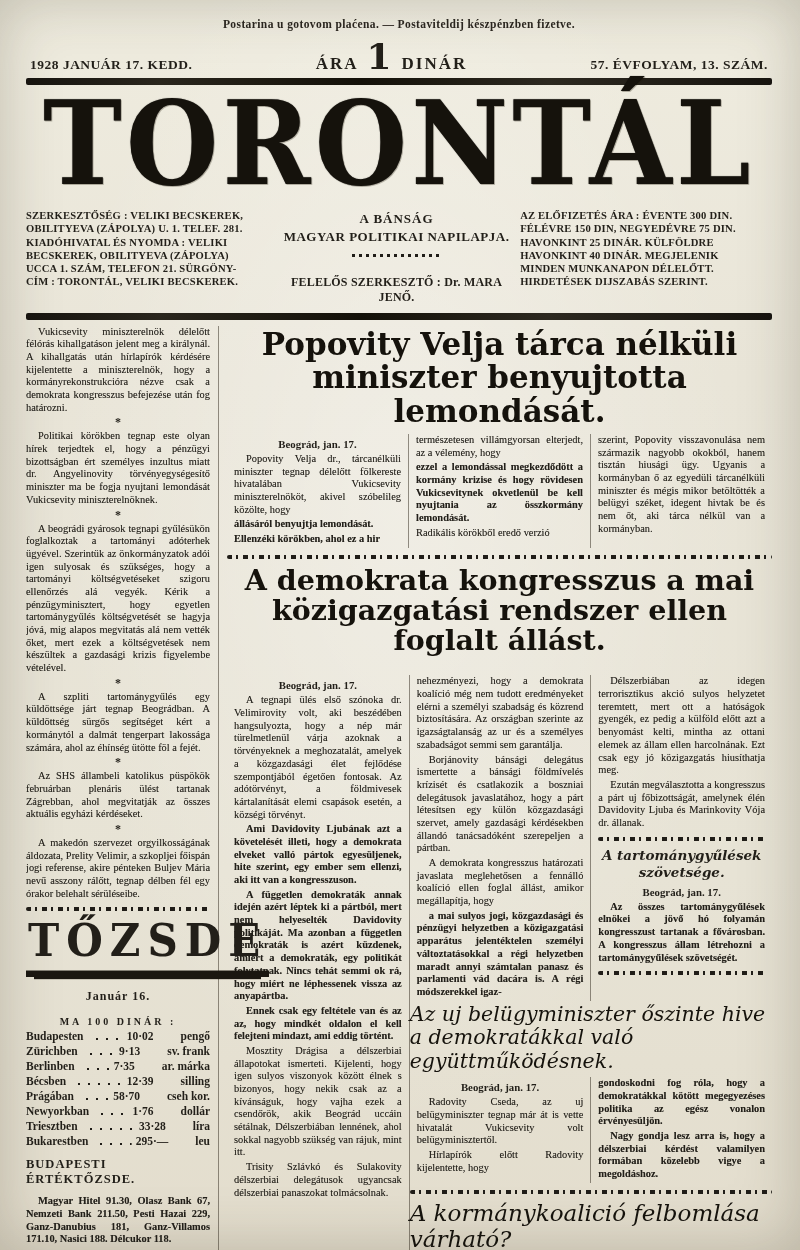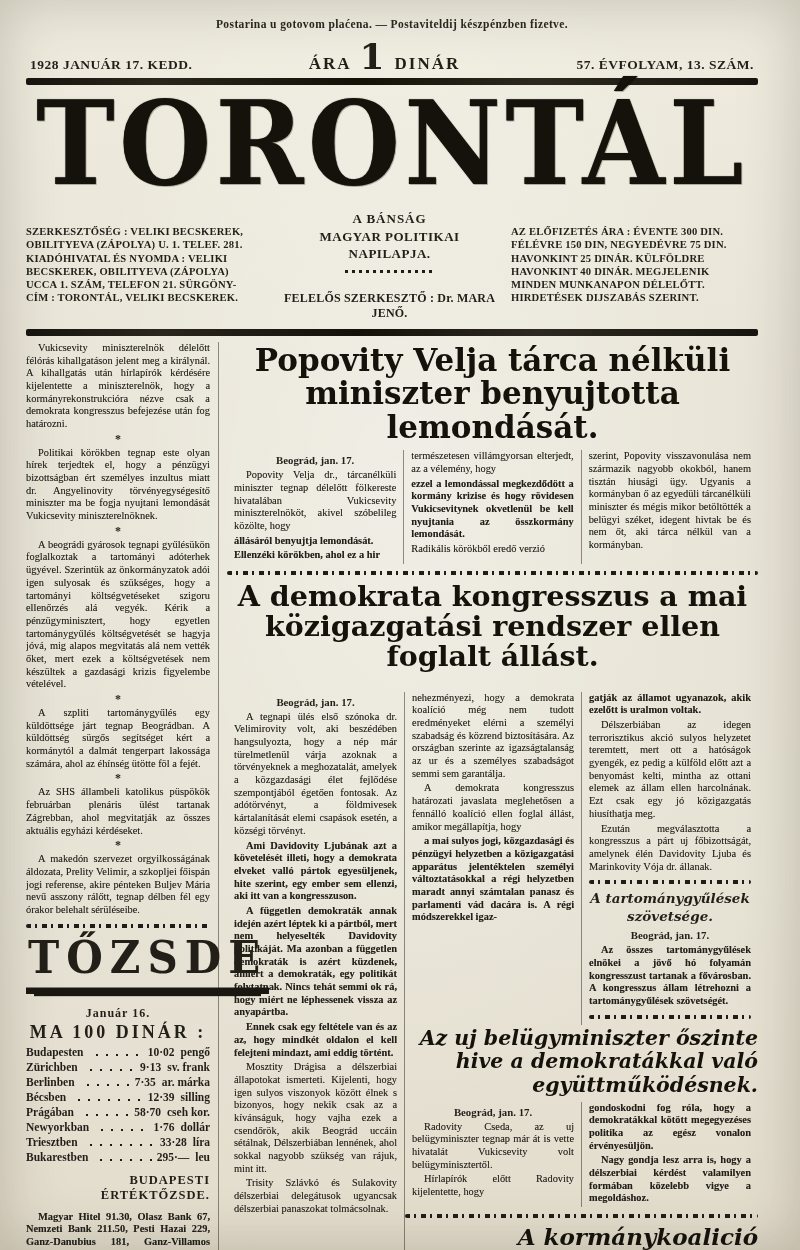--- a/index.html
+++ b/index.html
@@ -8,39 +8,39 @@
     background:#c9c4b6;
     font-family:"Liberation Serif","DejaVu Serif",serif;
   }
   .paper{
     position:relative;width:800px;height:1250px;box-sizing:border-box;
     background:
       radial-gradient(ellipse at 50% 40%, rgba(255,255,255,.35), rgba(0,0,0,0) 60%),
       linear-gradient(180deg,#efecdf 0%, #e9e5d8 30%, #e7e3d5 70%, #e3ddcd 100%);
     color:#221f19;
     box-shadow:inset 0 0 60px rgba(60,50,30,.25);
-    padding:10px 42px 0 26px;
+    padding:10px 28px 0 26px;
   }
   
   .top-notice{ text-align:center; font-size:11.5px; font-weight:bold; letter-spacing:.4px; padding-top:8px; color:#2a261f;}
   .date-bar{ display:flex; align-items:baseline; justify-content:space-between; margin-top:12px; padding:0 4px;}
   .date-left,.date-right{ font-size:13.5px; font-weight:bold; letter-spacing:.5px;}
   .date-center{ font-size:17px; font-weight:bold; letter-spacing:2px; display:flex; align-items:baseline; gap:8px;}
   .date-center .big-one{ font-size:36px; line-height:.8; font-weight:bold; font-family:"DejaVu Serif",serif;}
   .rule-thick{ height:7px; background:linear-gradient(90deg,#17140f 0%,#2a261d 18%,#141109 45%,#2d2920 70%,#17140f 100%); border-radius:2px; margin-top:4px;}
   
   .masthead{ text-align:center; padding:6px 0 2px 0;}
   .masthead .word{
     display:inline-block; font-family:"DejaVu Serif",serif; font-weight:bold;
     font-size:104px; line-height:1.02; letter-spacing:4px; color:#15120c;
     transform:scaleY(1.12) scaleX(1.02); transform-origin:center;
     text-shadow:0 0 1px rgba(0,0,0,.6), 1px 1px 0 rgba(40,30,10,.25);
   }
   
-  .info-row{ display:flex; justify-content:space-between; gap:10px; margin-top:10px; align-items:center;}
+  .info-row{ display:flex; justify-content:space-between; gap:10px; margin-top:10px; align-items:flex-start;}
   .info-box{ font-size:10.6px; font-weight:bold; line-height:1.25; letter-spacing:.2px;}
   .info-left{ width:250px; text-align:left;}
   .info-center{ width:230px; text-align:center; padding-top:2px;}
   .info-center .t1{ font-size:13px; font-weight:bold; letter-spacing:1px;}
   .info-center .t2{ font-size:13px; font-weight:bold; letter-spacing:.5px; margin-top:2px;}
   .info-center .orn{ margin:8px auto 8px auto; width:90px; height:3px;
       background:repeating-linear-gradient(90deg,#201d18 0 3px, transparent 3px 7px);}
   .info-center .ed{ font-size:12px; font-weight:bold; margin-top:18px;}
   .info-right{ width:255px; text-align:left;}
   .rule-below-info{ margin-top:8px;}
@@ -57,32 +57,32 @@
   .dotdiv{ height:4px; margin:7px 0 6px 0;
     background:repeating-linear-gradient(90deg,#201d18 0 5px, transparent 5px 9px, #201d18 9px 11px, transparent 11px 16px);
     border-radius:2px;}
   .dateline{ text-align:center; font-size:10.8px; font-weight:bold; margin:4px 0 3px 0;}
   
   .tz-title{ display:inline-block; font-family:"DejaVu Serif",serif; font-weight:bold; font-size:42px; letter-spacing:7px;
      line-height:1; padding:2px 2px 6px 2px; border-bottom:6px solid #1a1610; box-shadow:0 10px 0 -8px #1a1610;
      transform:scaleY(1.08); transform-origin:left bottom;}
   .tz-wrap{ margin-top:10px;}
   .tz-date{ text-align:center; font-size:12px; font-weight:bold; margin-top:12px; letter-spacing:1px;}
-  .tz-sub{ text-align:center; font-size:18px; font-weight:bold; letter-spacing:3px; margin-top:1px;}
+  .tz-sub{ text-align:center; font-size:10px; font-weight:bold; letter-spacing:3px; margin-top:12px;}
   .tz-row{ display:flex; align-items:center; font-size:11.5px; font-weight:bold; margin-top:3px;}
   .tz-city{ white-space:nowrap;}
   .tz-lead{ flex:1; margin:0 4px; height:8px;
      background:repeating-linear-gradient(90deg, transparent 0 8px, #201d18 8px 10px) bottom/100% 2px no-repeat;}
   .tz-val{ white-space:nowrap; margin-right:6px;}
-  .tz-cur{ white-space:nowrap; font-weight:bold;}
-  .tz-stock-title{ text-align:right; font-size:12.5px; font-weight:bold; letter-spacing:1px; margin-top:10px;}
+  .tz-cur{ white-space:nowrap; font-weight:bold;margin-left:21px;}
+  .tz-stock-title{ text-align:left; font-size:12.5px; font-weight:bold; letter-spacing:1px; margin-top:10px;}
   
   .headline-1{ text-align:center; font-family:"DejaVu Serif",serif; font-weight:bold; font-size:31px; line-height:1.08; margin:2px 10px 6px 10px; color:#15120c;}
   .headline-2{ text-align:center; font-family:"DejaVu Serif",serif; font-weight:bold; font-size:28.5px; line-height:1.06; margin:4px 0 20px 0; color:#15120c;}
-  .headline-it{ text-align:right; font-family:"DejaVu Serif",serif; font-weight:bold; font-style:italic; font-size:20.5px; line-height:1.15; margin:2px 0 4px 0; color:#15120c;}
+  .headline-it{ text-align:left; font-family:"DejaVu Serif",serif; font-weight:normal; font-style:italic; font-size:20.5px; line-height:1.15; margin:2px 0 4px 0; color:#15120c;}
   .headline-it.large{ font-size:23px;}
   .cols-3{ display:flex;}
   .cols-3 > .c{ flex:1; padding:0 7px; box-sizing:border-box;}
   .cols-3 > .c + .c{ border-left:1px solid rgba(45,38,25,.5);}
   .cols-2{ display:flex;}
   .cols-2 > .c{ flex:1; padding:0 7px; box-sizing:border-box;}
   .cols-2 > .c + .c{ border-left:1px solid rgba(45,38,25,.5);}
   .split{ display:flex;}
   .split > .left-run{ width:33.4%; padding:0 7px; box-sizing:border-box;}
   .split > .right-stack{ width:66.6%; border-left:1px solid rgba(45,38,25,.5);}
@@ -251,25 +251,25 @@
           <p class="body-p">Mosztity Drágisa a délszerbiai állapotokat ismerteti. Kijelenti, hogy igen sulyos viszonyok között élnek s bizonyos, hogy nekik csak az a kívánságuk, hogy vajha ezek a csendőrök, akik Beográd uccáin sétálnak, Délszerbiában lennének, ahol sokkal nagyobb szükség van rájuk, mint itt.</p>
           <p class="body-p">Trisity Szlávkó és Sulakovity délszerbiai delegátusok ugyancsak délszerbiai panaszokat tolmácsolnak.</p>
 
         </div>
 
         <div class="right-stack">
 
           <div class="cols-2">
             <div class="c">
               <p class="body-p nofirst">nehezményezi, hogy a demokrata koalíció még nem tudott eredményeket elérni a személyi szabadság és közrend biztosítására. Az országban szerinte az igazságtalanság az ur és a személyes szabadságot semmi sem garantálja.</p>
+              <p class="body-p">Borjánovity bánsági delegátus ismertette a bánsági földmívelés krízisét és csatlakozik a boszniai delegátusok javaslatához, hogy a párt létesítsen egy külön közgazdasági szervet, amely gazdasági kérdésekben állandó tanácsadóként szerepeljen a pártban.</p>
               <p class="body-p">A demokrata kongresszus határozati javaslata meglehetősen a fennálló koalíció ellen foglal állást, amikor megállapítja, hogy</p>
               <p class="body-p b">a mai sulyos jogi, közgazdasági és pénzügyi helyzetben a közigazgatási apparátus jelentéktelen személyi változtatásokkal a régi helyzetben maradt annyi számtalan panasz és parlamenti vád dacára is. A régi módszerekkel igaz-</p>
             </div>
             <div class="c">
-              <p class="body-p b nofirst">gatják az államot ugyanazok, akik ezelőtt is uralmon voltak.</p>
               <p class="body-p">Délszerbiában az idegen terrorisztikus akció sulyos helyzetet teremtett, mert ott a hatóságok gyengék, ez pedig a külföld előtt azt a benyomást kelti, mintha az ottani elemek az állam ellen harcolnának. Ezt csak egy jó közigazgatás hiusíthatja meg.</p>
               <p class="body-p">Ezután megválasztotta a kongresszus a párt uj főbizottságát, amelynek élén Davidovity Ljuba és Marinkovity Vója dr. állanak.</p>
               <div class="dotdiv"></div>
               <div>
                 <div class="sub-art-title">A tartománygyűlések szövetsége.</div>
                 <div class="dateline">Beográd, jan. 17.</div>
                 <p class="body-p b">Az összes tartománygyűlések elnökei a jövő hó folyamán kongresszust tartanak a fővárosban. A kongresszus állam létrehozni a tartománygyűlések szövetségét.</p>
               </div>
               <div class="dotdiv"></div>
             </div>

